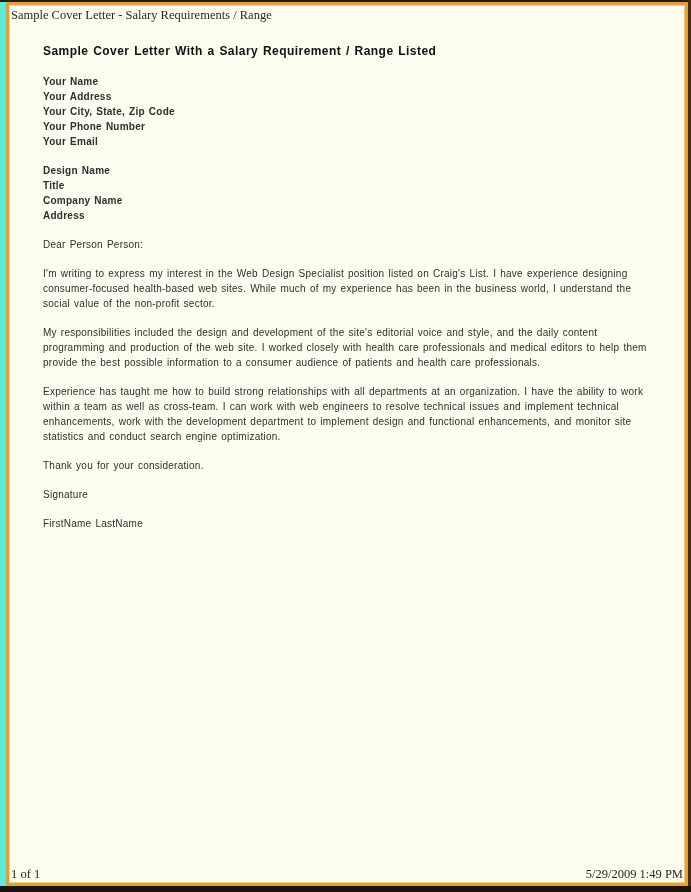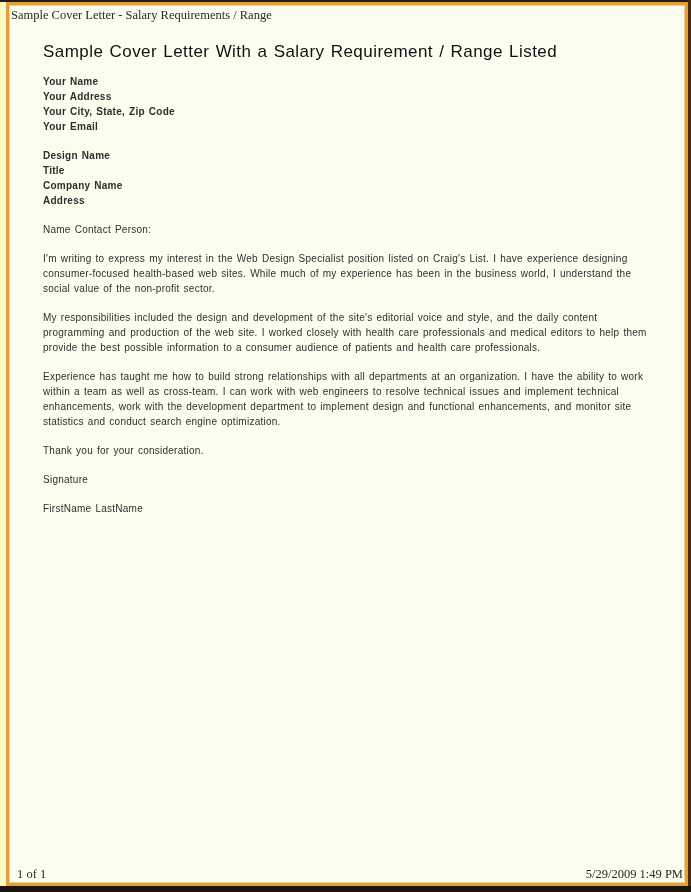--- a/index.html
+++ b/index.html
@@ -4,21 +4,21 @@
 <style>
   html, body { margin: 0; padding: 0; }
   body {
     width: 691px; height: 892px;
     font-family: "Liberation Sans", sans-serif;
     background: #ffffff;
   }
   .canvas {
     position: relative;
     width: 691px; height: 892px;
-    background: #fef9c3;
+    background: #5eead4;
     overflow: hidden;
   }
   
   .edge-top {
     position: absolute; left: 0; top: 0; width: 691px; height: 2px;
     background: #2b1d0b;
   }
   .edge-bottom {
     position: absolute; left: 0; bottom: 0; width: 691px; height: 6px;
     background: #1d1409;
@@ -46,33 +46,33 @@
   .letter {
     margin: 21px 30px 0 34px;
     font-size: 10px;
     line-height: 15px;
     letter-spacing: 0.25px;
     word-spacing: 1px;
     color: #2f2f2f;
     width: 614px;
   }
   .letter-heading {
-    font-weight: normal;
-    font-size: 17px;
+    font-weight: bold;
+    font-size: 12px;
     letter-spacing: 0.45px;
     color: #111111;
     margin: 16px 0 15px 0;
   }
   .addr-block { margin: 0 0 14px 0; font-weight: bold; }
   .addr-line { white-space: pre; }
   .salutation { margin: 0 0 14px 0; }
   .letter p { margin: 0 0 14px 0; }
   .print-footer {
     position: absolute;
-    left: 8px; right: 2px; bottom: 1px;
+    left: 2px; right: 2px; bottom: 1px;
     display: flex;
     justify-content: space-between;
     font-family: "Liberation Serif", serif;
     font-size: 12.5px;
     color: #2a2a20;
   }
 </style>
 </head>
 <body>
 
@@ -88,31 +88,32 @@
     </div>
 
     <div class="letter">
 
       <div class="letter-heading">Sample Cover Letter With a Salary Requirement / Range Listed</div>
 
       <div class="addr-block">
         <div class="addr-line">Your Name</div>
         <div class="addr-line">Your Address</div>
         <div class="addr-line">Your City, State, Zip Code</div>
+        <div class="addr-line">Your Phone Number</div>
         <div class="addr-line">Your Email</div>
       </div>
 
       <div class="addr-block">
         <div class="addr-line">Design Name</div>
         <div class="addr-line">Title</div>
         <div class="addr-line">Company Name</div>
         <div class="addr-line">Address</div>
       </div>
 
-      <div class="salutation">Name Contact Person:</div>
+      <div class="salutation">Dear Person Person:</div>
 
       <p>I'm writing to express my interest in the Web Design Specialist position listed on Craig's List. I have experience designing consumer-focused health-based web sites. While much of my experience has been in the business world, I understand the social value of the non-profit sector.</p>
       <p>My responsibilities included the design and development of the site's editorial voice and style, and the daily content programming and production of the web site. I worked closely with health care professionals and medical editors to help them provide the best possible information to a consumer audience of patients and health care professionals.</p>
       <p>Experience has taught me how to build strong relationships with all departments at an organization. I have the ability to work within a team as well as cross-team. I can work with web engineers to resolve technical issues and implement technical enhancements, work with the development department to implement design and functional enhancements, and monitor site statistics and conduct search engine optimization.</p>
       <p>Thank you for your consideration.</p>
 
       <p>Signature</p>
       <p>FirstName LastName</p>
 
     </div>

